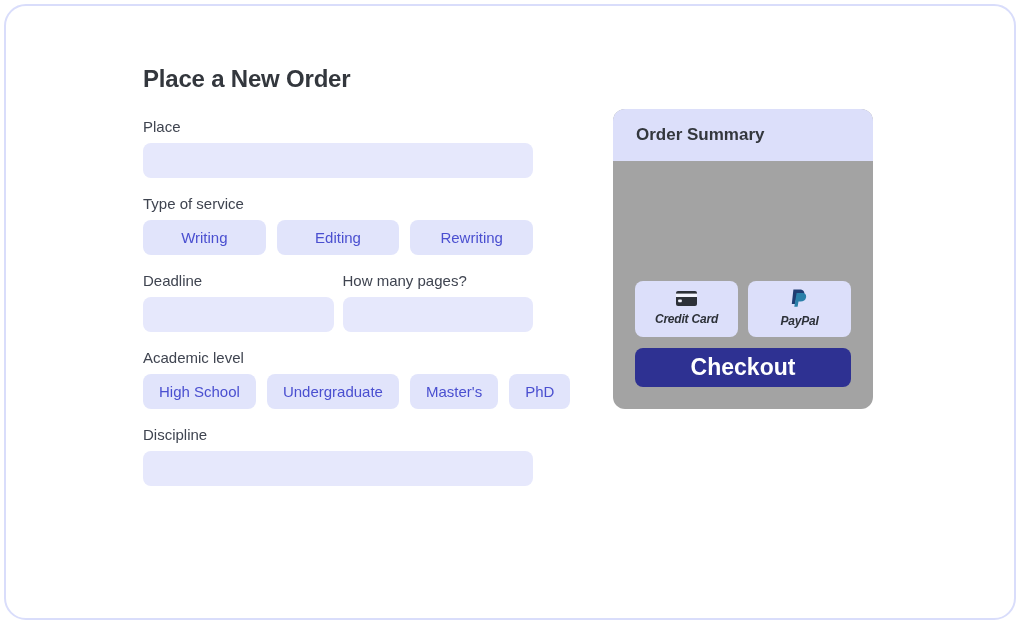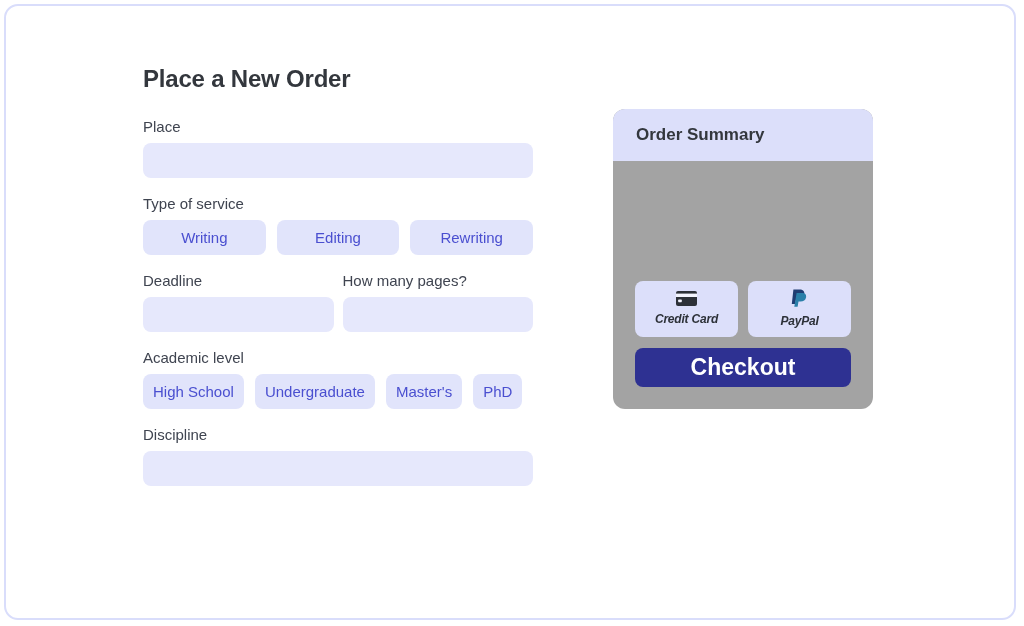--- a/index.html
+++ b/index.html
@@ -16,21 +16,21 @@
 
   #page-frame {
     position: absolute;
     left: 4px;
     top: 4px;
     width: 1012px;
     height: 616px;
     box-sizing: border-box;
     background: #ffffff;
     border: 2px solid #d9ddfb;
-    border-radius: 14px;
+    border-radius: 22px;
   }
 
   #content {
     position: absolute;
     left: 0;
     top: 0;
     width: 1012px;
     height: 616px;
   }
 
@@ -87,21 +87,21 @@
     border: none;
     border-radius: 8px;
     height: 35px;
     display: flex;
     align-items: center;
     justify-content: center;
     font-family: "Liberation Sans", sans-serif;
     font-size: 15px;
     color: #4a4fd0;
     cursor: pointer;
-    padding: 0 10px;
+    padding: 0 16px;
     white-space: nowrap;
   }
 
   .two-col {
     display: flex;
     gap: 9px;
     margin-bottom: 17px;
   }
   .two-col > .col { flex: 1 1 0; }
 

